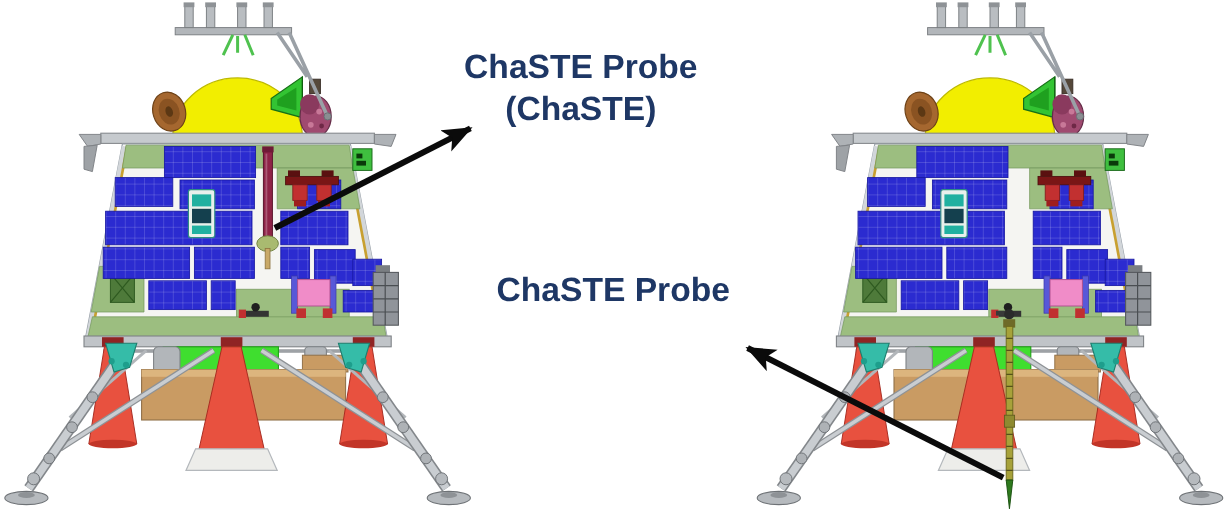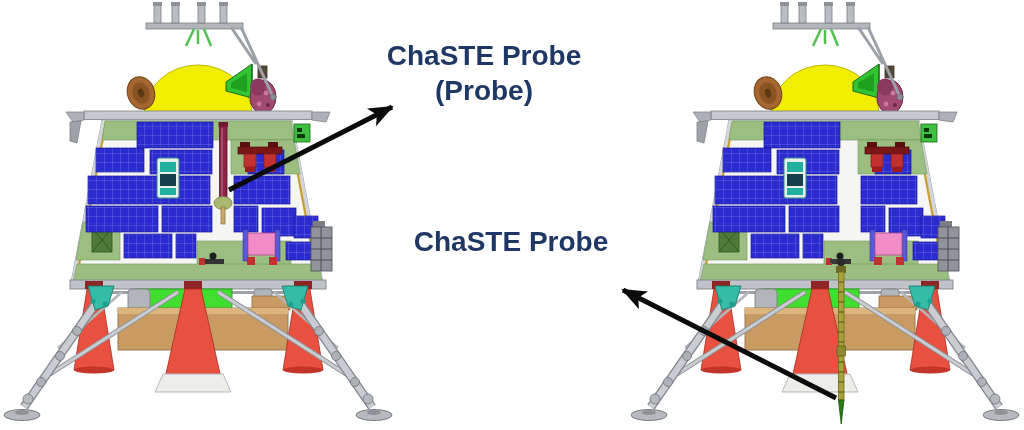--- a/index.html
+++ b/index.html
@@ -273,19 +273,19 @@
     <g>
       <line class="arrow-line" x1="229" y1="190" x2="392" y2="107" marker-end="url(#ah)"></line>
     </g>
     <g>
       <line class="arrow-line" x1="836" y1="398" x2="623" y2="290" marker-end="url(#ah)"></line>
     </g>
   </svg>
 
   <div class="label" style="left:349px;top:38px;">
     <div>ChaSTE Probe</div>
-    <div>(Probe)</div>
+    <div>(ChaSTE)</div>
   </div>
   <div class="label" style="left:376px;top:224px;">
     <div>ChaSTE Probe</div>
   </div>
 
 </div>
 
 </body></html>

